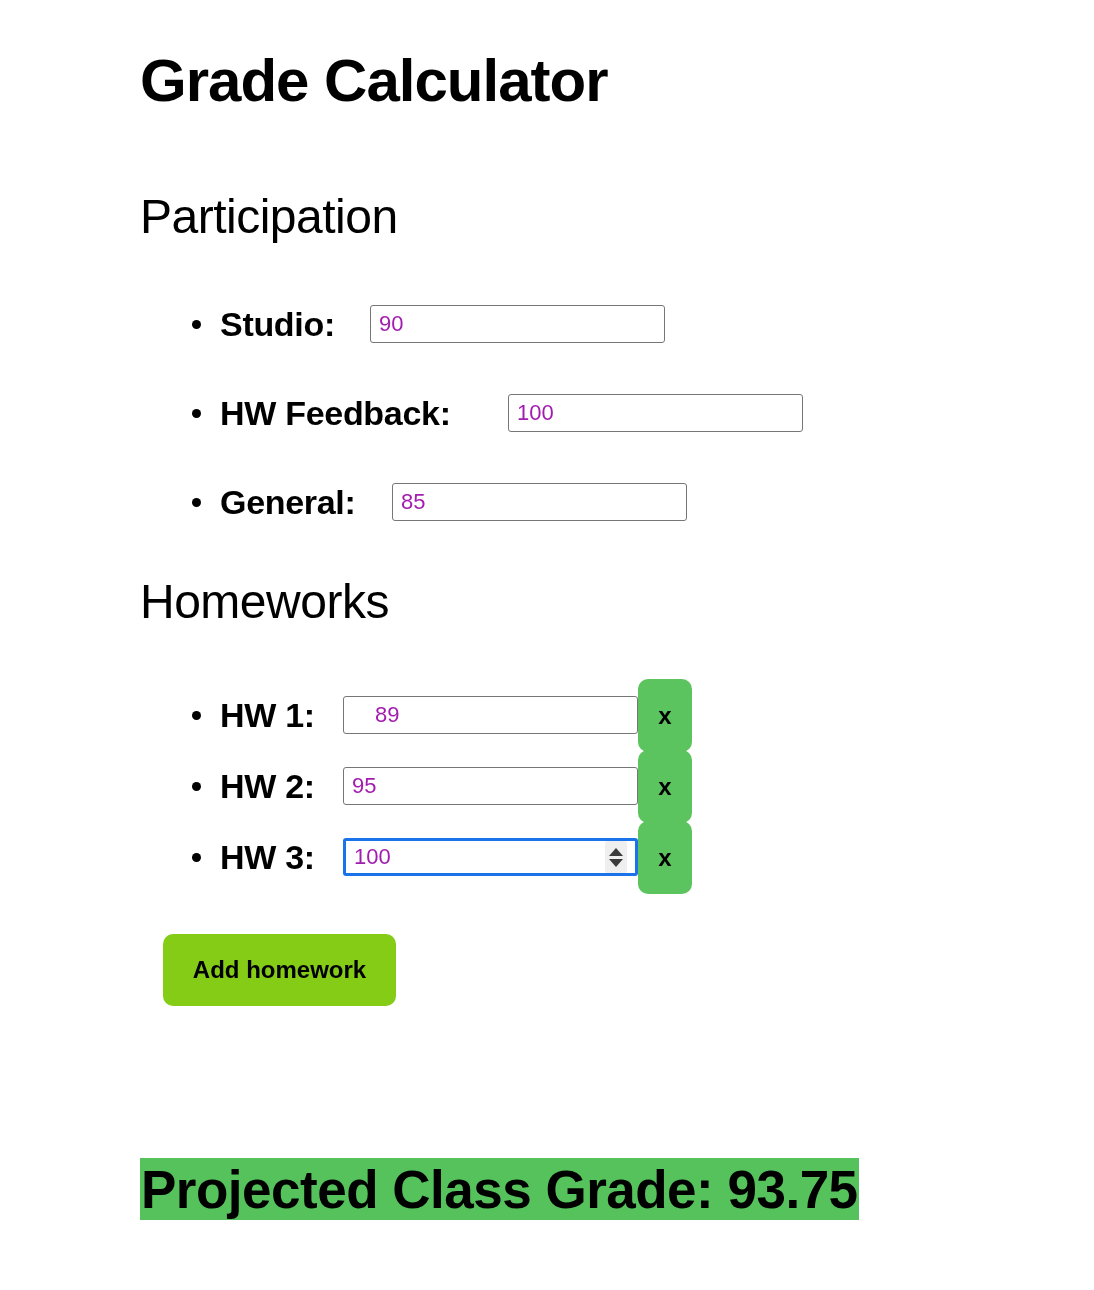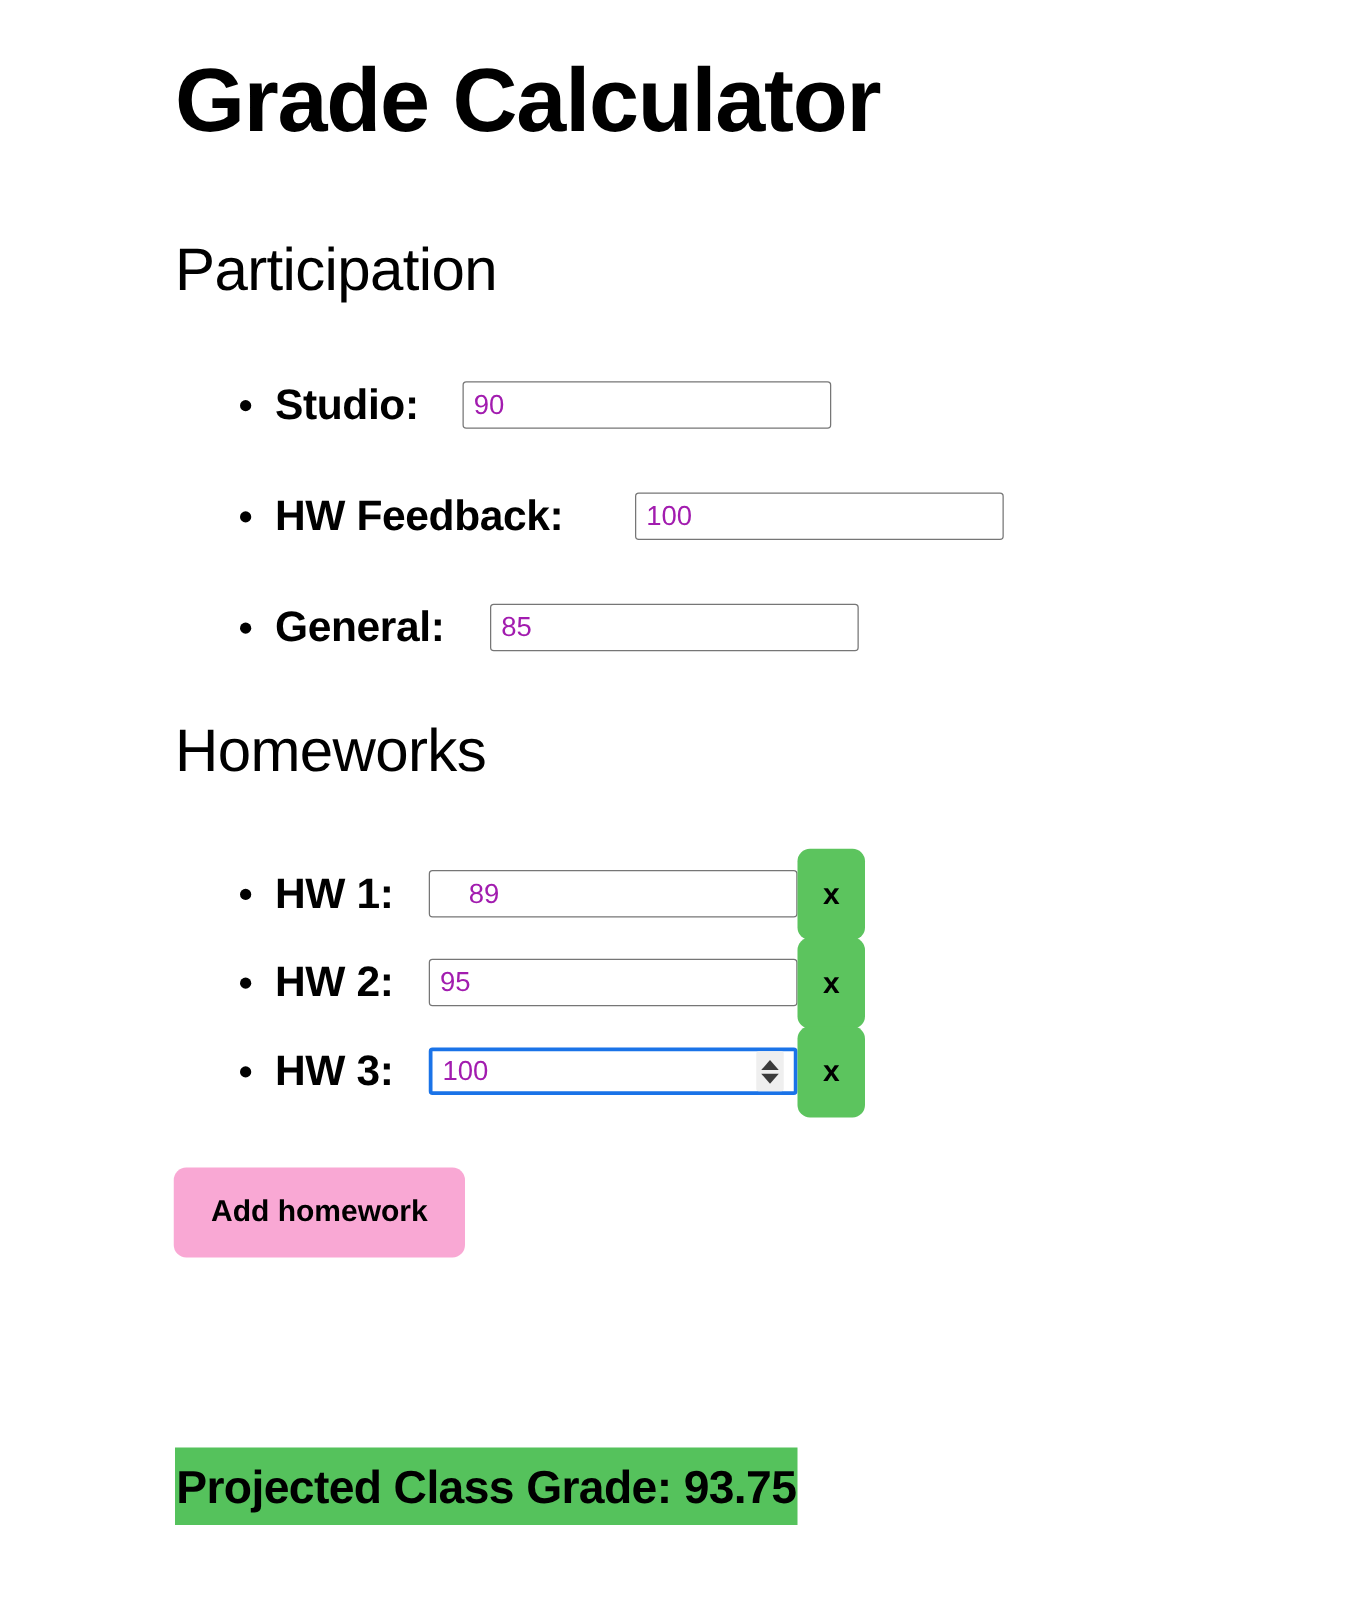--- a/index.html
+++ b/index.html
@@ -23,21 +23,21 @@
     width: 1094px;
     height: 1290px;
   }
 
   
   .app-title {
     position: absolute;
     left: 140px;
     top: 38px;
     margin: 0;
-    font-size: 72px;
+    font-size: 60px;
     line-height: 86px;
     font-weight: bold;
     letter-spacing: -1px;
   }
 
   .section-title {
     position: absolute;
     left: 140px;
     margin: 0;
     font-size: 48px;
@@ -155,32 +155,33 @@
     cursor: pointer;
     padding: 0;
     display: flex;
     align-items: center;
     justify-content: center;
   }
 
   
   .action-btn {
     position: absolute;
-    background: #f9a8d4;
+    background: #84cc16;
     border: none;
     border-radius: 10px;
     font-family: "Liberation Sans", sans-serif;
     font-size: 24px;
     font-weight: bold;
     color: #000000;
     cursor: pointer;
     padding: 0;
     display: flex;
     align-items: center;
     justify-content: center;
+    margin-left: 24px;
   }
   .action-btn.add-hw {
     left: 139px;
     top: 934px;
     width: 233px;
     height: 72px;
   }
   .action-btn.clear-all {
     left: 139px;
     top: 1039px;
@@ -193,21 +194,21 @@
     position: absolute;
     left: 140px;
     top: 1158px;
     height: 62px;
     background: #55c25c;
     display: flex;
     align-items: center;
     padding: 0 1px;
   }
   .grade-banner .grade-text {
-    font-size: 37px;
+    font-size: 53px;
     line-height: 55px;
     font-weight: bold;
     letter-spacing: -0.5px;
     color: #000000;
     white-space: nowrap;
   }
 </style>
 </head>
 <body>
 

